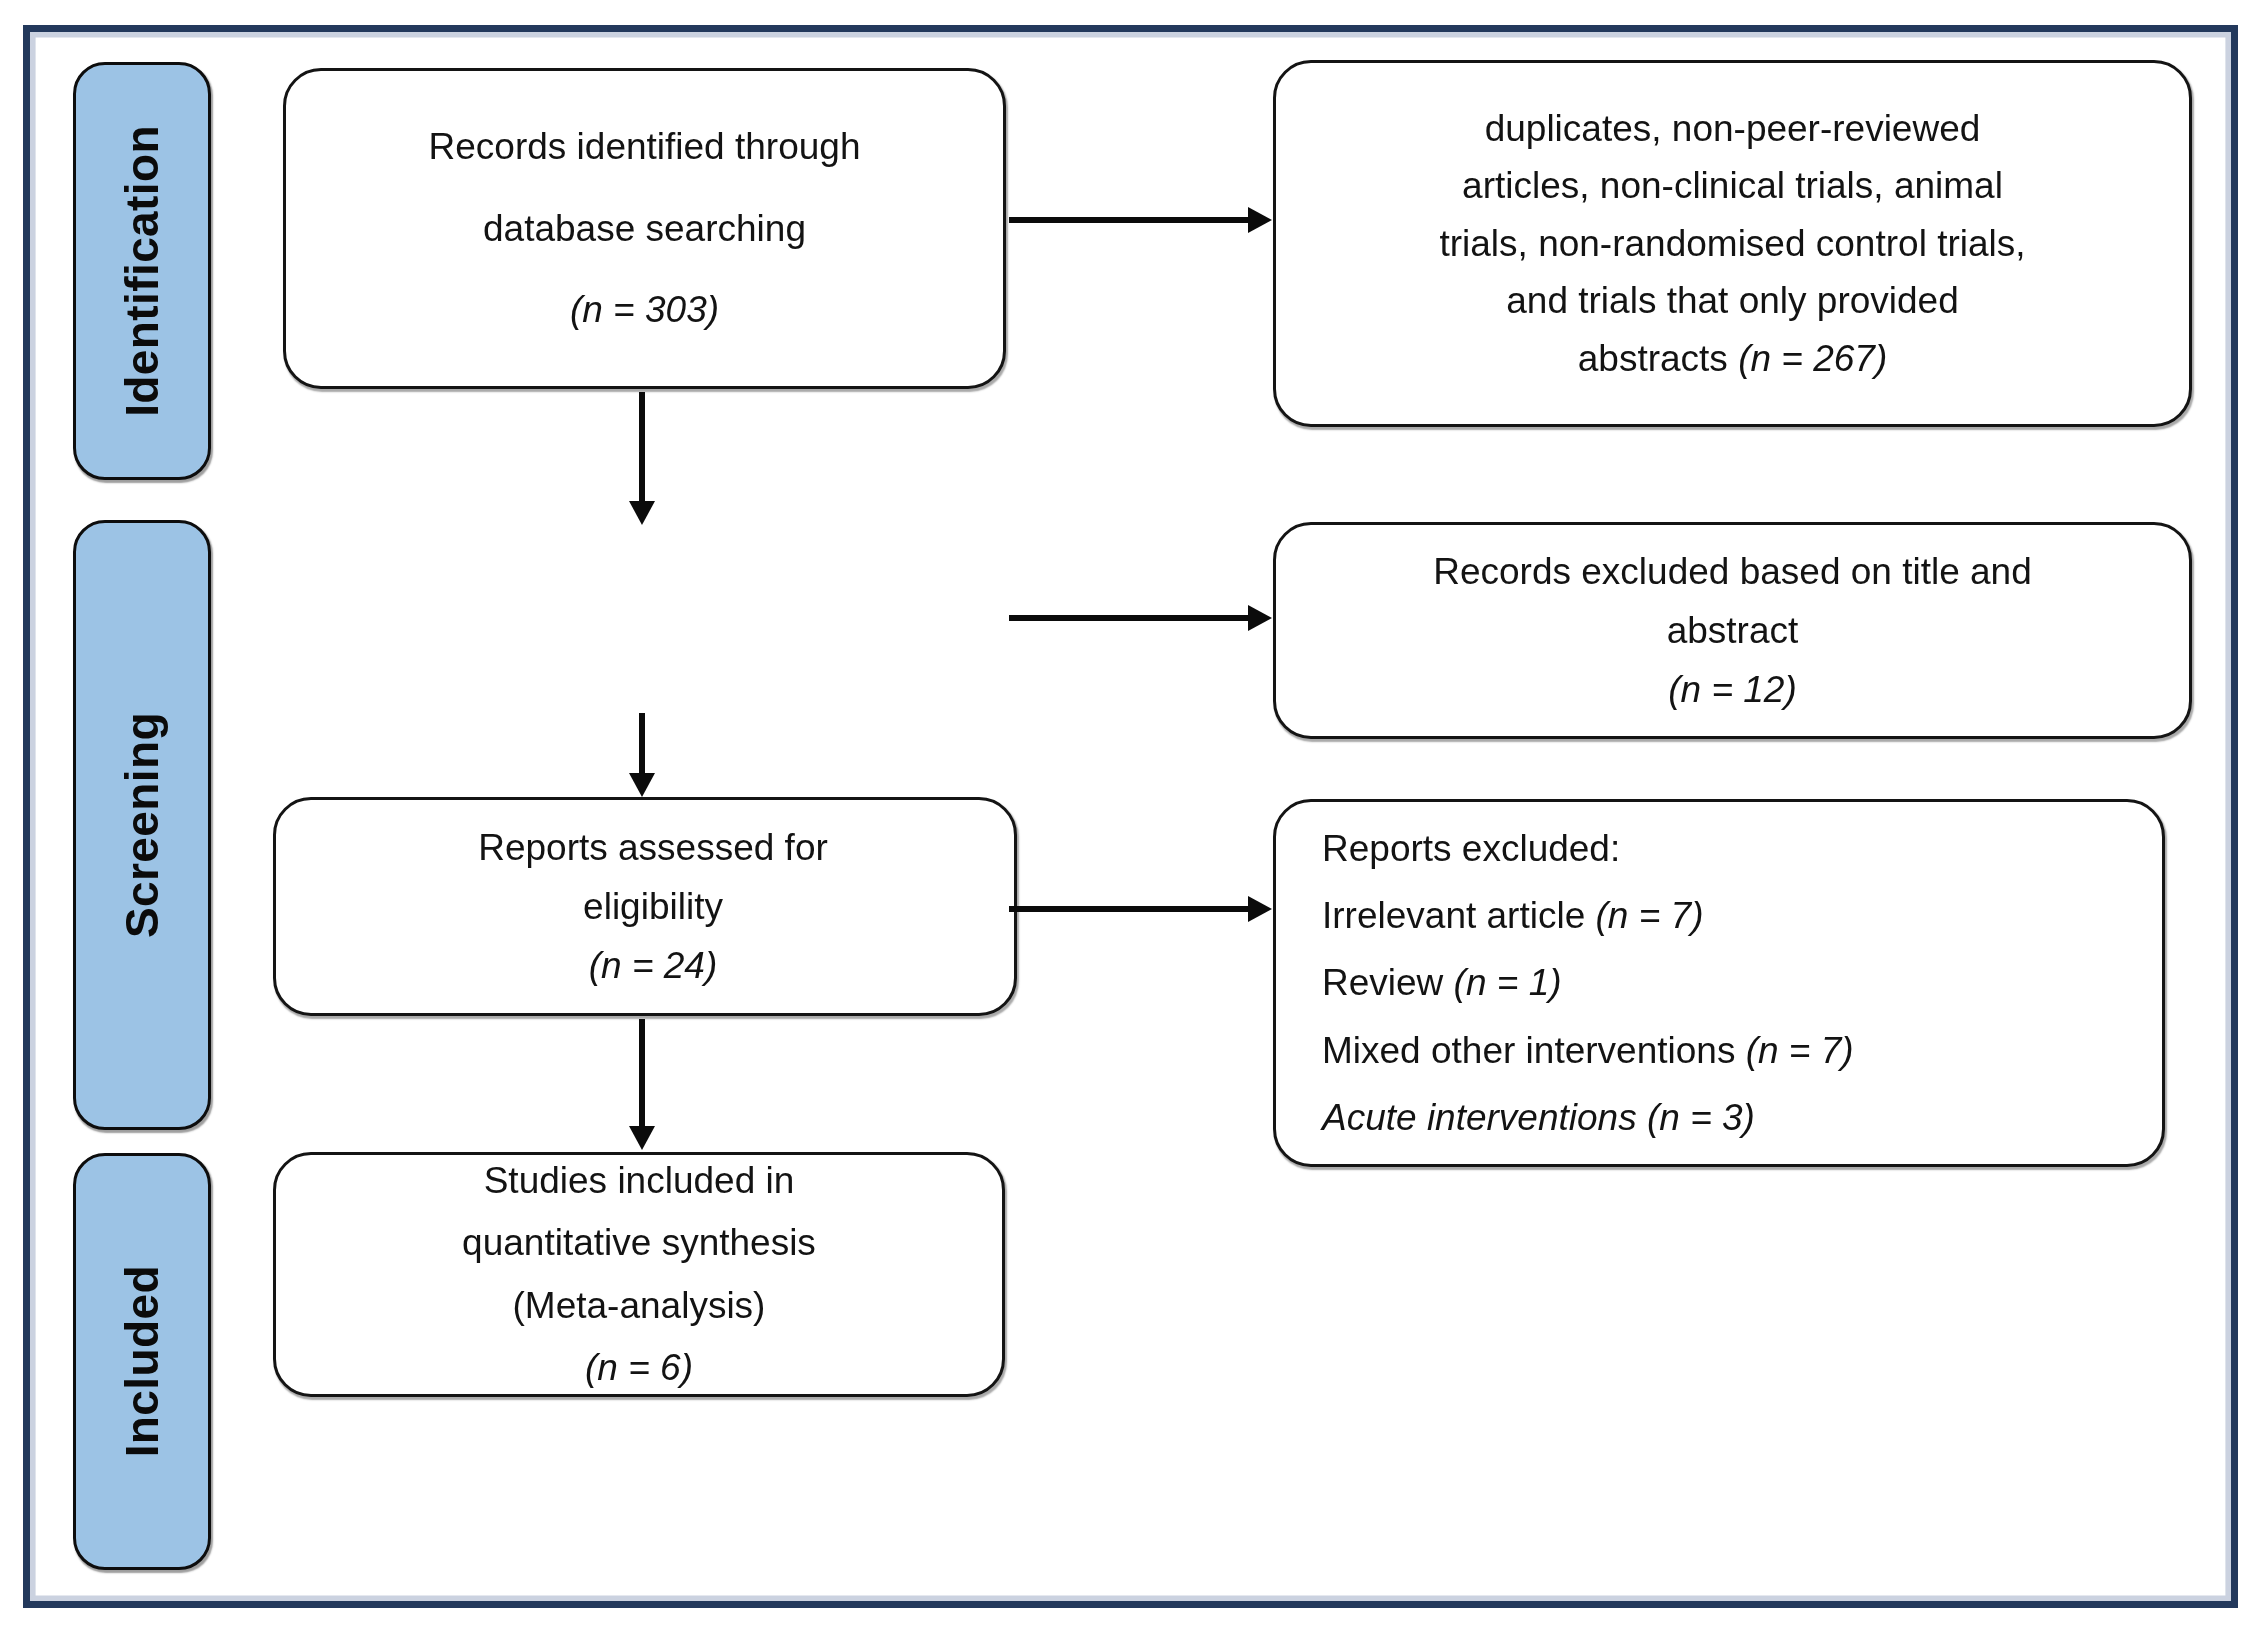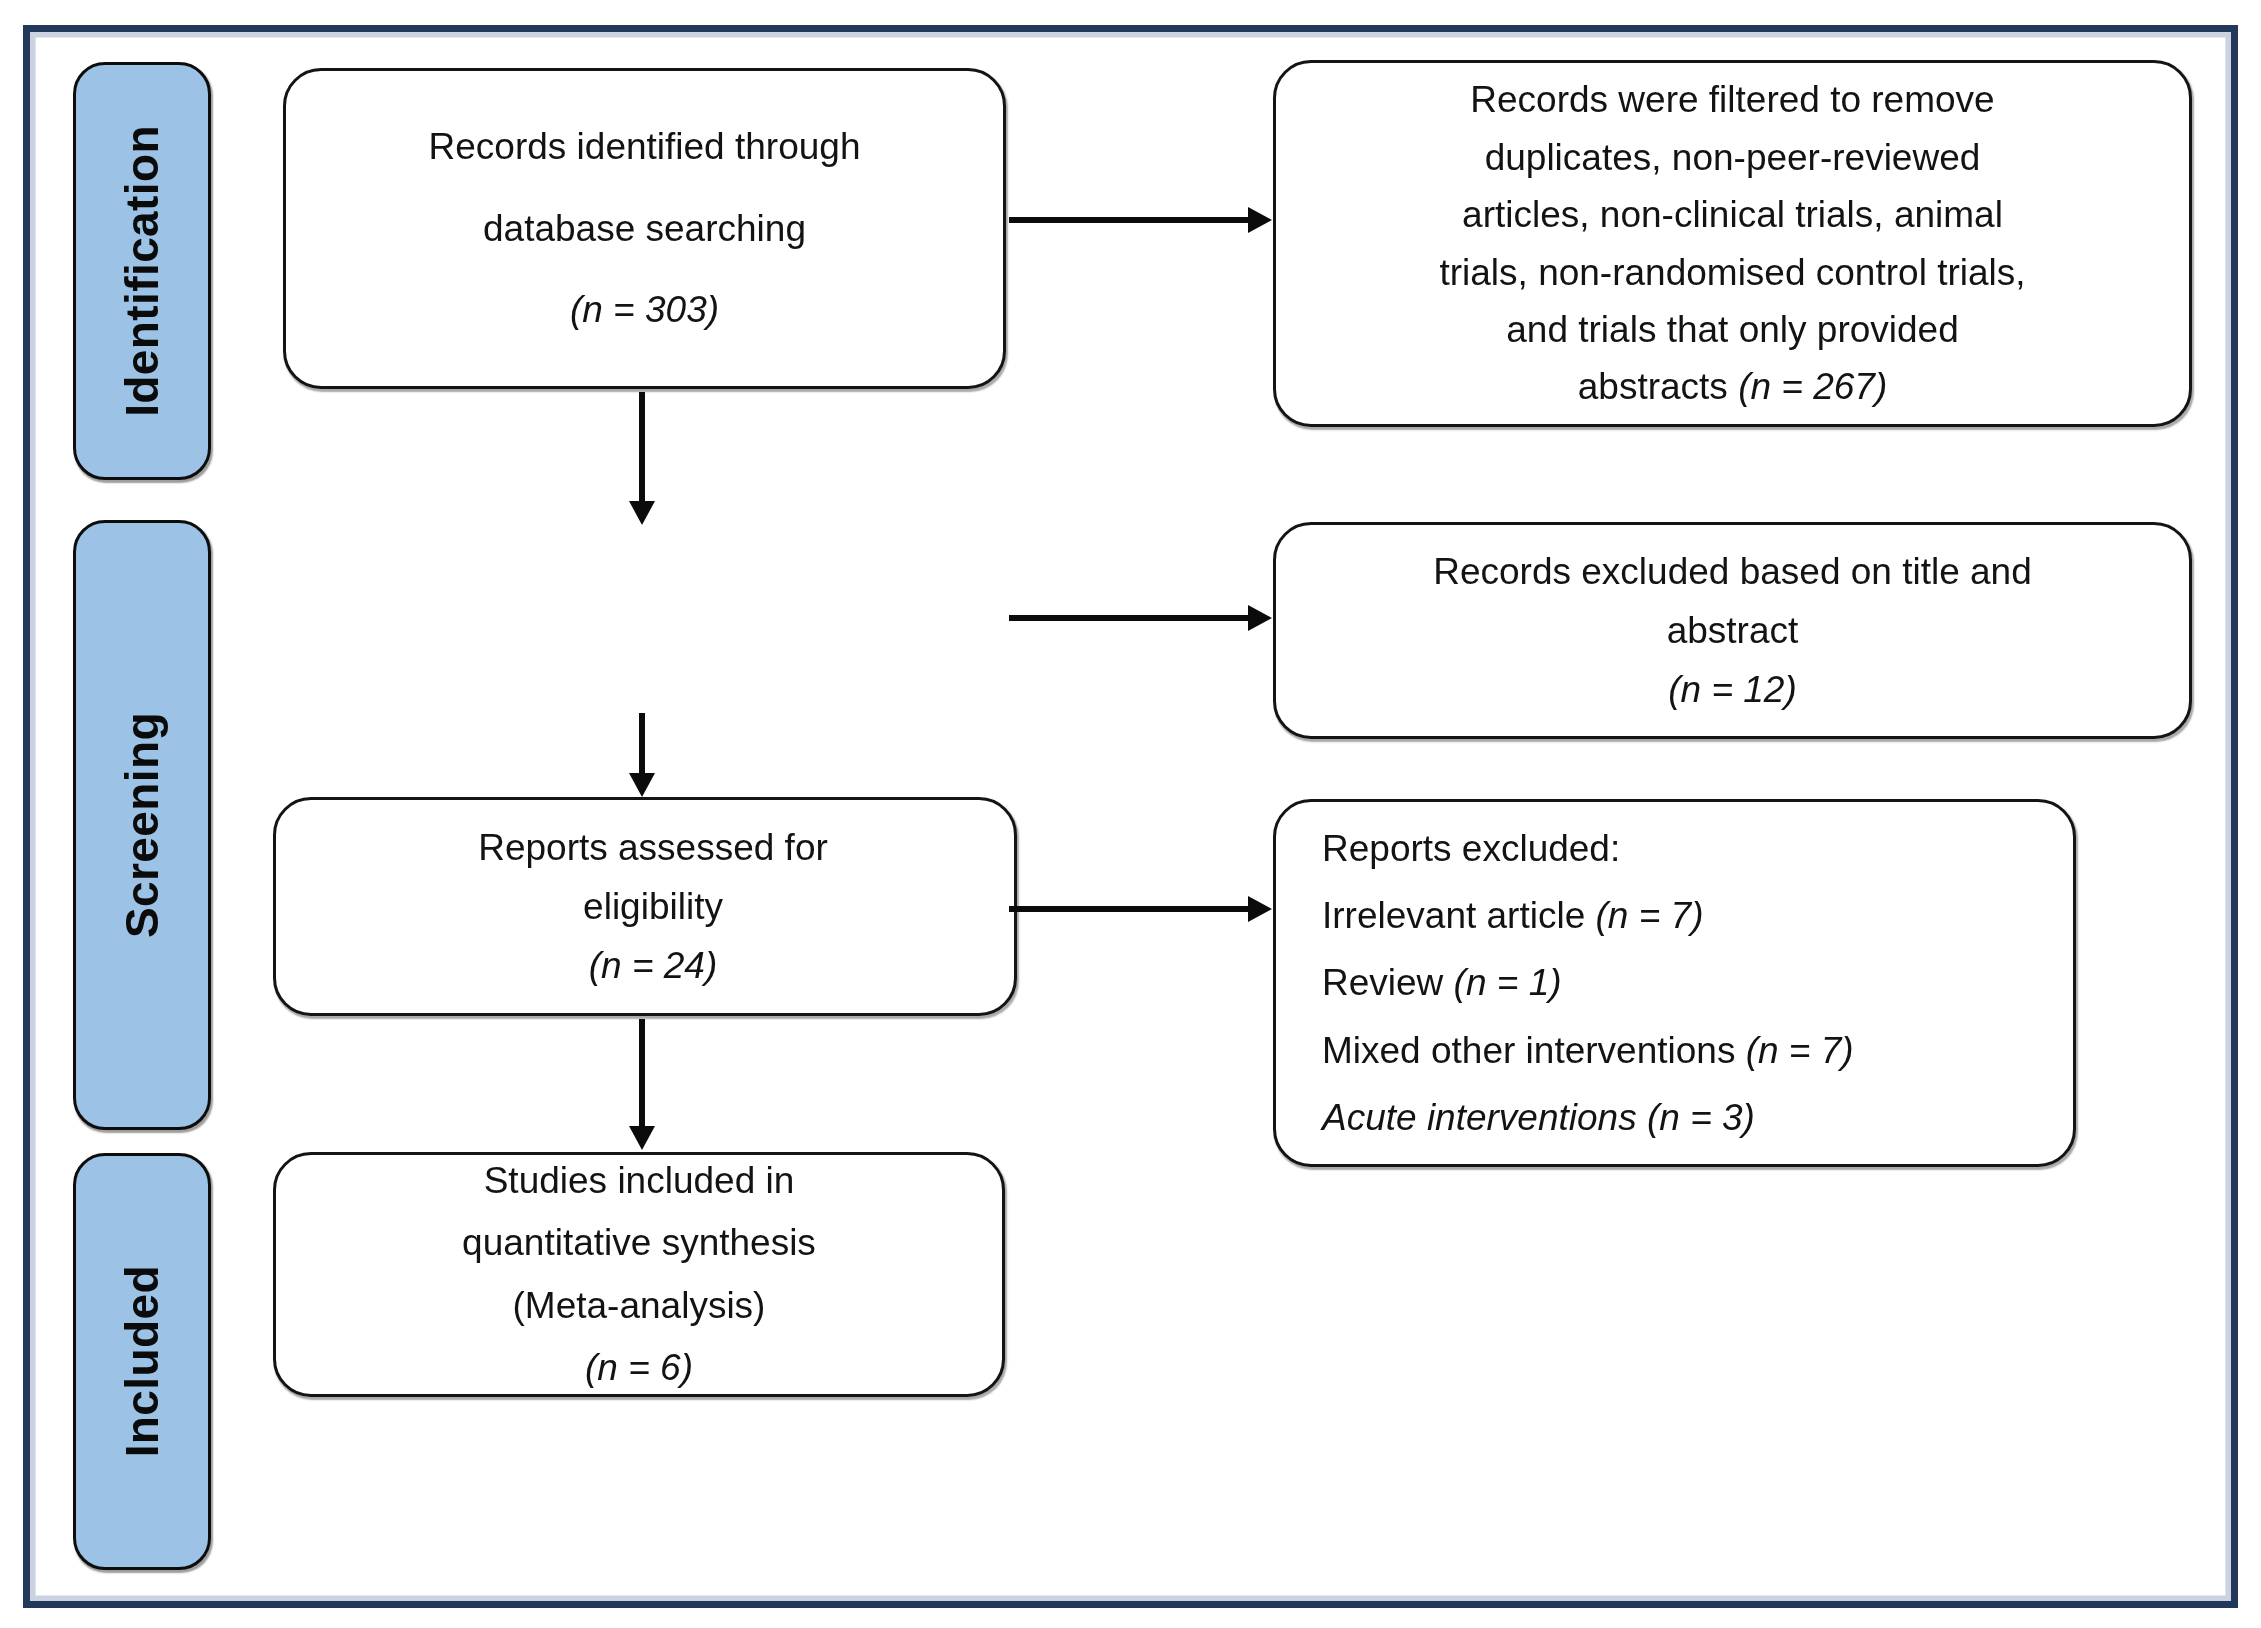--- a/index.html
+++ b/index.html
@@ -74,21 +74,21 @@
   }
   .fbox .ln { display: block; }
   .it { font-style: italic; }
 
   #box-identified { left: 283px;  top: 68px;   width: 723px;  height: 321px; gap: 24px; }
   #box-filtered   { left: 1273px; top: 60px;   width: 919px; height: 367px; padding: 11px 41px; line-height: 1.55; }
   #box-screened   { left: 273px;  top: 526px;  width: 732px;  height: 183px; line-height: 1.7; }
   #box-excluded-title { left: 1273px; top: 522px; width: 919px; height: 217px; line-height: 1.6; }
   #box-assessed   { left: 273px;  top: 797px; width: 744px;  height: 219px; line-height: 1.6; padding-left: 48px; }
   #box-reports-excluded {
-    left: 1273px; top: 799px; width: 803px; height: 368px;
+    left: 1273px; top: 799px; width: 892px; height: 368px;
     align-items: flex-start;
     text-align: left;
     padding: 16px 24px 16px 46px;
     line-height: 1.82;
   }
   #box-included-studies { left: 273px; top: 1152px; width: 732px; height: 245px; line-height: 1.68; }
 
   
   .arrow-v {
     position: absolute;
@@ -146,21 +146,20 @@
     <span class="stage-label">Included</span>
   </div>
 
   <div class="fbox" id="box-identified">
     <span class="ln">Records identified through</span>
     <span class="ln">database searching</span>
     <span class="ln it">(n = 303)</span>
   </div>
 
   <div class="fbox" id="box-filtered">
-    <span class="ln">Records were filtered to remove</span>
     <span class="ln">duplicates, non-peer-reviewed</span>
     <span class="ln">articles, non-clinical trials, animal</span>
     <span class="ln">trials, non-randomised control trials,</span>
     <span class="ln">and trials that only provided</span>
     <span class="ln"><span>abstracts </span><span class="it">(n = 267)</span></span>
   </div>
 
 
   <div class="fbox" id="box-excluded-title">
     <span class="ln">Records excluded based on title and</span>

